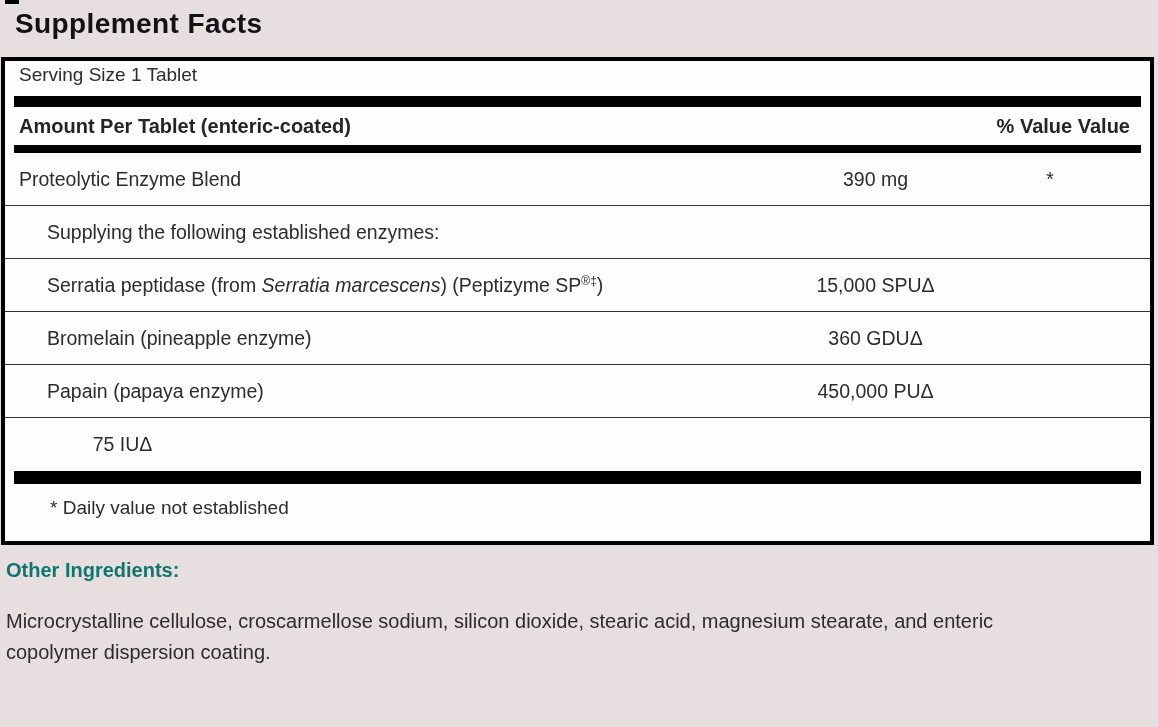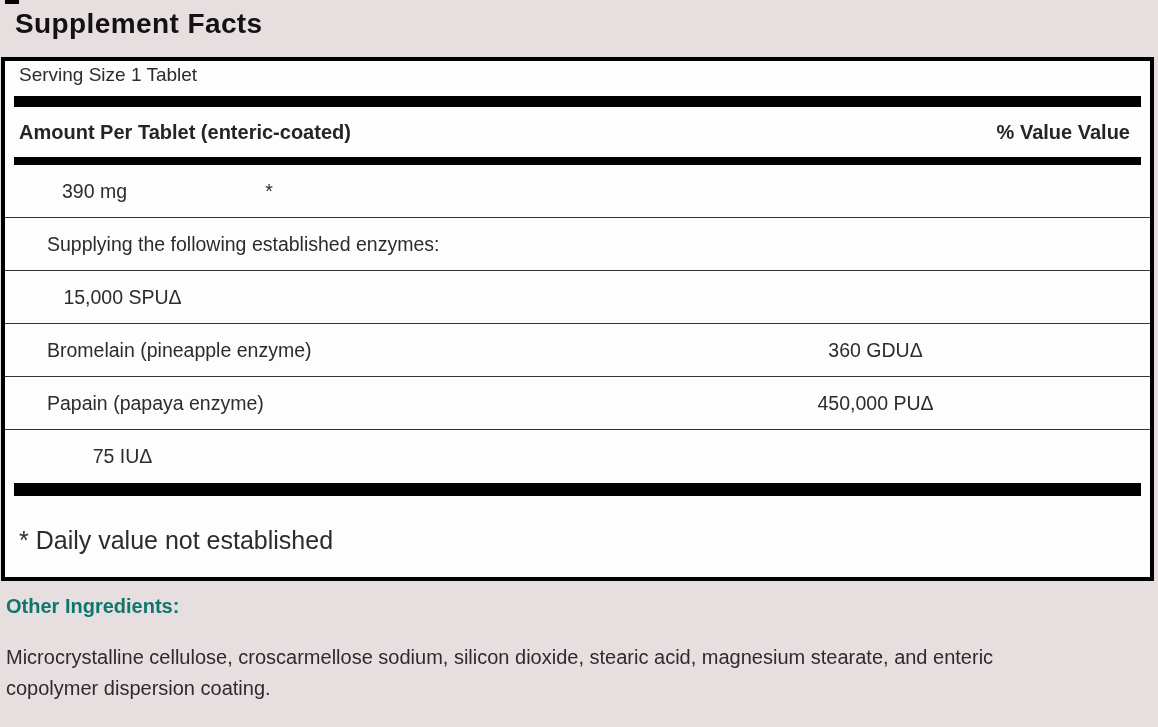--- a/index.html
+++ b/index.html
@@ -44,21 +44,21 @@
     margin:0 9px;
   }
   .bar-1{height:11px;}
   .bar-2{height:8px;}
   .bar-3{height:13px;}
   .col-header{
     display:flex;
     justify-content:space-between;
     align-items:center;
     padding:0 20px 0 14px;
-    height:50px;
+    height:38px;
     font-size:20px;
     font-weight:700;
     color:#272425;
     gap:36px;
   }
   .rows .row{
     display:flex;
     align-items:center;
     height:53px;
     padding:0 20px 0 14px;
@@ -66,22 +66,23 @@
     border-bottom:1px solid var(--rule);
   }
   .rows .row:last-child{border-bottom:none;}
   .rows .row.indent{padding-left:42px;}
   .cell-name{flex:1;}
   .cell-amount{width:170px;text-align:center;padding-right:19px;white-space:nowrap;}
   .cell-dv{width:160px;text-align:center;}
   .cell-name sup{font-size:12px;vertical-align:super;line-height:0;}
   .cell-name .it{font-style:italic;}
   .footnote{
-    padding:30px 14px 22px 14px;
-    font-size:25px;
+    padding:13px 14px 22px 14px;
+    font-size:19px;
+    margin-left:31px;
   }
   .other-section{
     padding:14px 6px 0 6px;
   }
   .other-label{
     font-size:20px;
     font-weight:700;
     color:#0f766e;
   }
   .other-text{
@@ -105,29 +106,31 @@
 
   <div class="col-header">
     <span>Amount Per Tablet (enteric-coated)</span>
     <span>% Value Value</span>
   </div>
 
   <div class="bar bar-2"></div>
 
   <div class="rows" id="rows">
       <div class="row">
+        <span class="cell-name"><span>Proteolytic Enzyme Blend</span></span>
         <span class="cell-amount">390 mg</span>
         <span class="cell-dv">*</span>
       </div>
       <div class="row indent">
         <span class="cell-name"><span>Supplying the following established enzymes:</span></span>
         <span class="cell-amount"></span>
         <span class="cell-dv"></span>
       </div>
       <div class="row indent">
+        <span class="cell-name"><span>Serratia peptidase (from </span><span class="it">Serratia marcescens</span><span>) (Peptizyme SP</span><sup>®‡</sup><span>)</span></span>
         <span class="cell-amount">15,000 SPUΔ</span>
         <span class="cell-dv"></span>
       </div>
       <div class="row indent">
         <span class="cell-name"><span>Bromelain (pineapple enzyme)</span></span>
         <span class="cell-amount">360 GDUΔ</span>
         <span class="cell-dv"></span>
       </div>
       <div class="row indent">
         <span class="cell-name"><span>Papain (papaya enzyme)</span></span>

